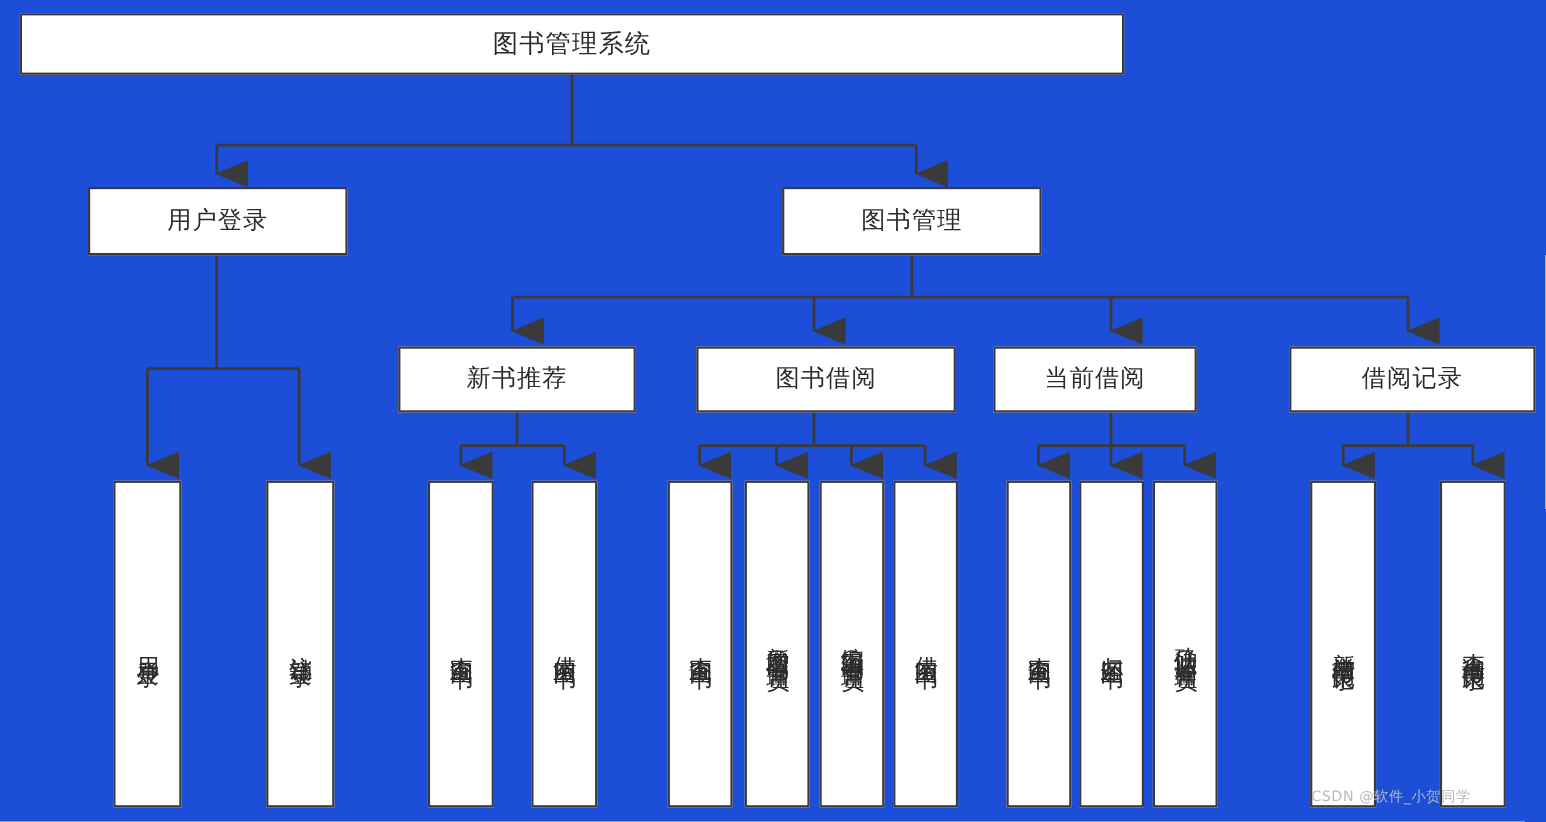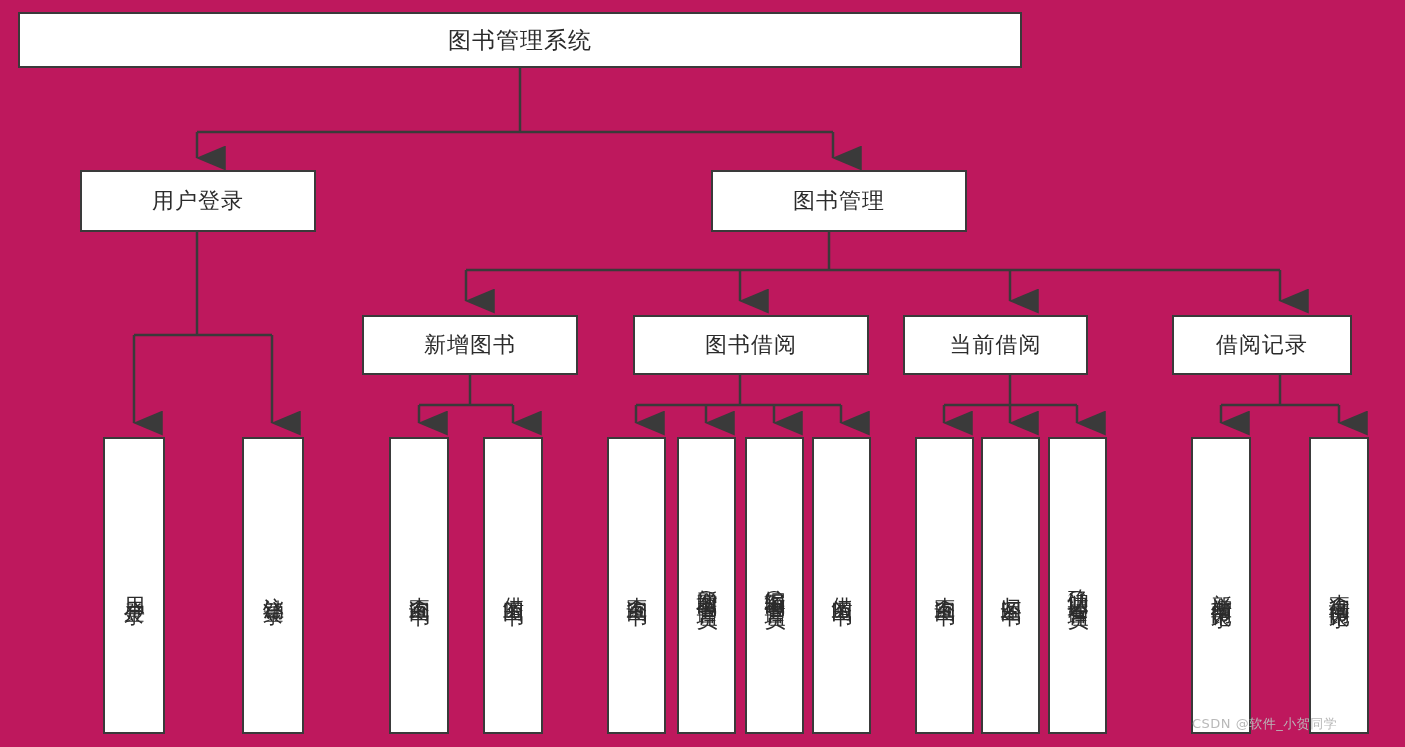--- a/index.html
+++ b/index.html
@@ -7,21 +7,21 @@
     padding: 0;
     background: #ffffff;
   }
   body {
     font-family: "DejaVu Sans", "Liberation Sans", sans-serif;
   }
   #canvas {
     position: relative;
     width: 1405px;
     height: 747px;
-    background: #be185d;
+    background: #1d4ed8;
     overflow: hidden;
   }
   svg#wires {
     position: absolute;
     left: 0;
     top: 0;
     width: 1405px;
     height: 747px;
     pointer-events: none;
   }
@@ -118,34 +118,34 @@
     </g>
   </svg>
 
   <div class="node h root" style="left:18px; top:12px; width:1004px; height:56px;">
     <span>图书管理系统</span>
   </div>
 
   <div class="node h" style="left:80px; top:170px; width:236px; height:62px;">
     <span>用户登录</span>
   </div>
-  <div class="node h" style="left:711px; top:170px; width:256px; height:62px;">
+  <div class="node h" style="left:711px; top:170px; width:236px; height:62px;">
     <span>图书管理</span>
   </div>
 
   <div class="node h" style="left:362px; top:315px; width:216px; height:60px;">
-    <span>新增图书</span>
+    <span>新书推荐</span>
   </div>
   <div class="node h" style="left:633px; top:315px; width:236px; height:60px;">
     <span>图书借阅</span>
   </div>
   <div class="node h" style="left:903px; top:315px; width:185px; height:60px;">
     <span>当前借阅</span>
   </div>
-  <div class="node h" style="left:1172px; top:315px; width:180px; height:60px;">
+  <div class="node h" style="left:1172px; top:315px; width:224px; height:60px;">
     <span>借阅记录</span>
   </div>
 
   <div class="node v" style="left:103px; top:437px; width:62px; height:297px;">
     <span class="vtext">用户登录</span>
   </div>
   <div class="node v" style="left:242px; top:437px; width:62px; height:297px;">
     <span class="vtext">注销登录</span>
   </div>
 

